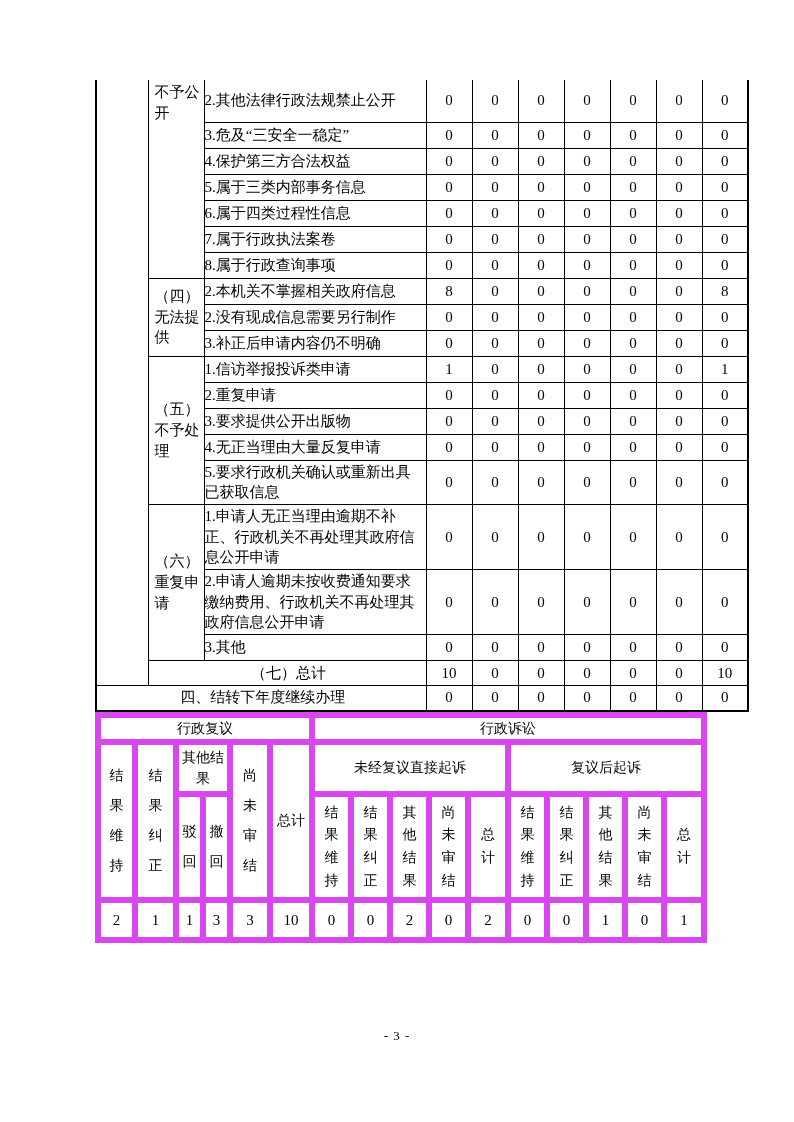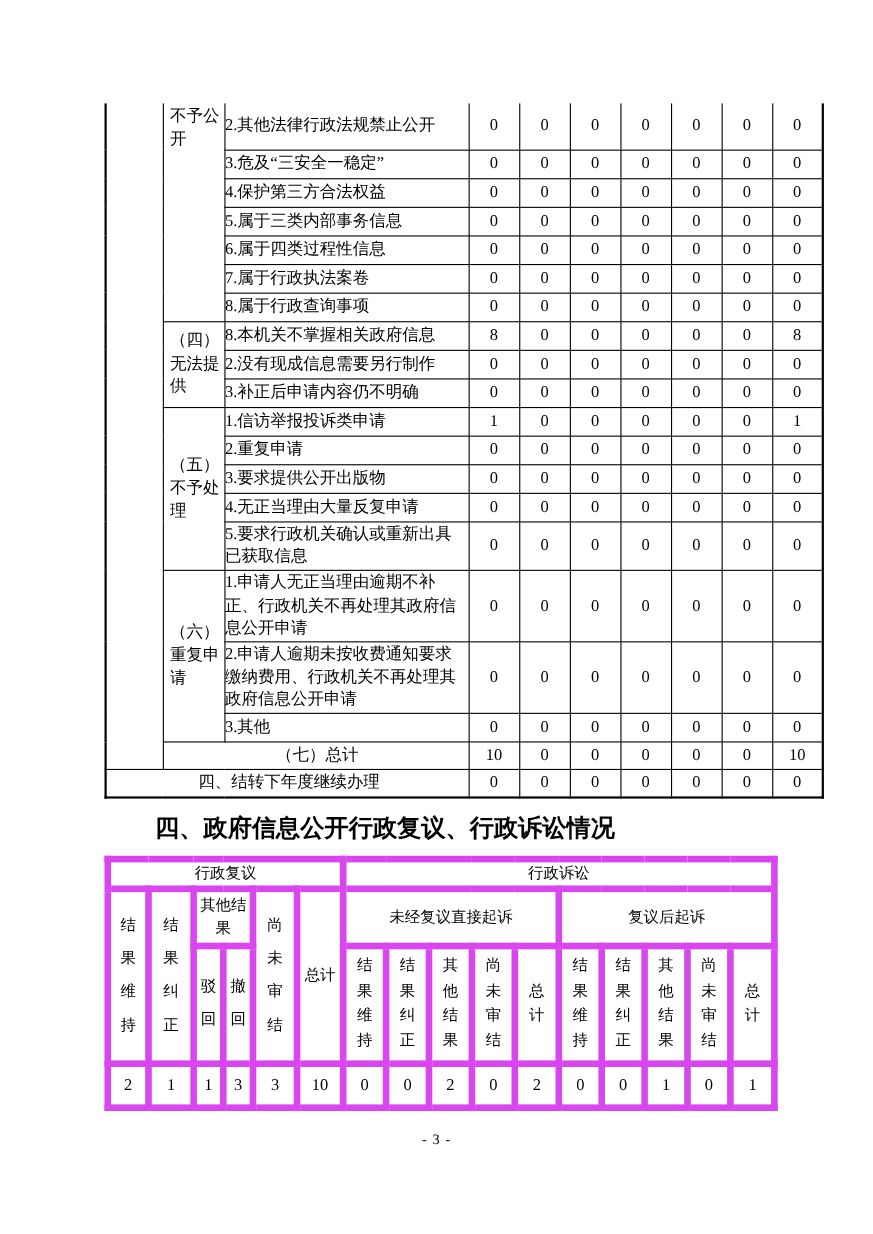--- a/index.html
+++ b/index.html
@@ -1,21 +1,21 @@
 <!DOCTYPE html>
 <html><head>
 <meta charset="utf-8">
 <style>
   html,body { margin:0; padding:0; background:#888; }
   .page {
     width:794px; height:1122px; background:#ffffff; position:relative;
     margin:0 auto; overflow:hidden;
     font-family:"Liberation Serif","DejaVu Serif",serif; color:#000;
   }
-  .content { position:absolute; left:95px; top:94px; }
+  .content { position:absolute; left:95px; top:80px; }
 
   table { border-collapse:collapse; table-layout:fixed; }
 
   
   .t1 { width:652px; border:2px solid #000; border-top:none; }
   .t1 td { border:1px solid #000; font-size:15px; padding:1px 3px; vertical-align:middle; line-height:1.38; }
   .t1 tr.first td { border-top:none; }
   .t1 td.colA { padding:0; }
   .t1 td.cat { text-align:left; padding:2px 3px 2px 6px; }
   .t1 td.cat.vtop { vertical-align:top; }
@@ -143,21 +143,21 @@
             <td class="num">0</td>
             <td class="num">0</td>
             <td class="num">0</td>
             <td class="num">0</td>
             <td class="num">0</td>
             <td class="num">0</td>
           </tr>
 
       <tr>
         <td class="cat" rowspan="3">（四）无法提供</td>
-        <td class="item">8.本机关不掌握相关政府信息</td>
+        <td class="item">2.本机关不掌握相关政府信息</td>
       <td class="num">8</td>
             <td class="num">0</td>
             <td class="num">0</td>
             <td class="num">0</td>
             <td class="num">0</td>
             <td class="num">0</td>
             <td class="num">8</td>
           </tr>
       <tr>
         <td class="item">2.没有现成信息需要另行制作</td>
@@ -281,21 +281,20 @@
             <td class="num">0</td>
             <td class="num">0</td>
             <td class="num">0</td>
             <td class="num">0</td>
             <td class="num">0</td>
             <td class="num">0</td>
           </tr>
     </tbody>
       </table>
 
-    <div class="heading">四、政府信息公开行政复议、行政诉讼情况</div>
 
     <table class="t2">
       <colgroup>
         <col style="width:37px">
           <col style="width:41px">
           <col style="width:27px">
           <col style="width:27px">
           <col style="width:40px">
           <col style="width:42px">
         <col style="width:39px">

